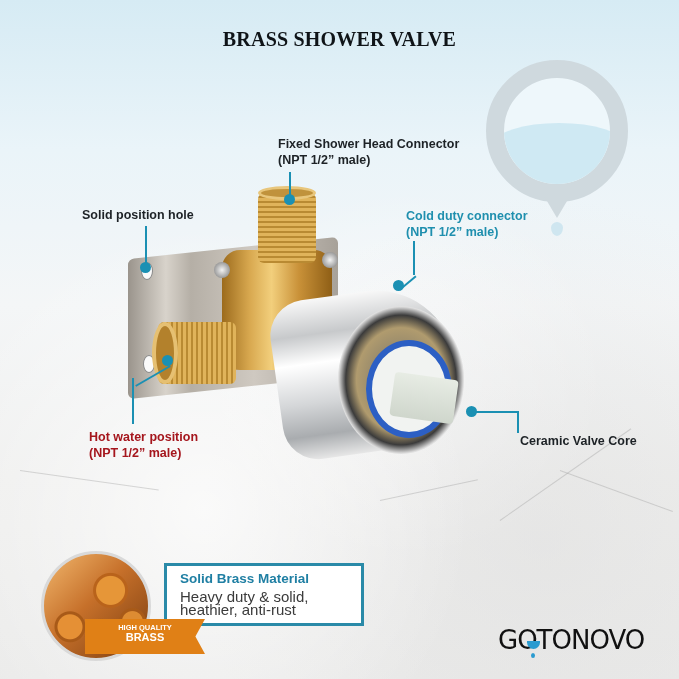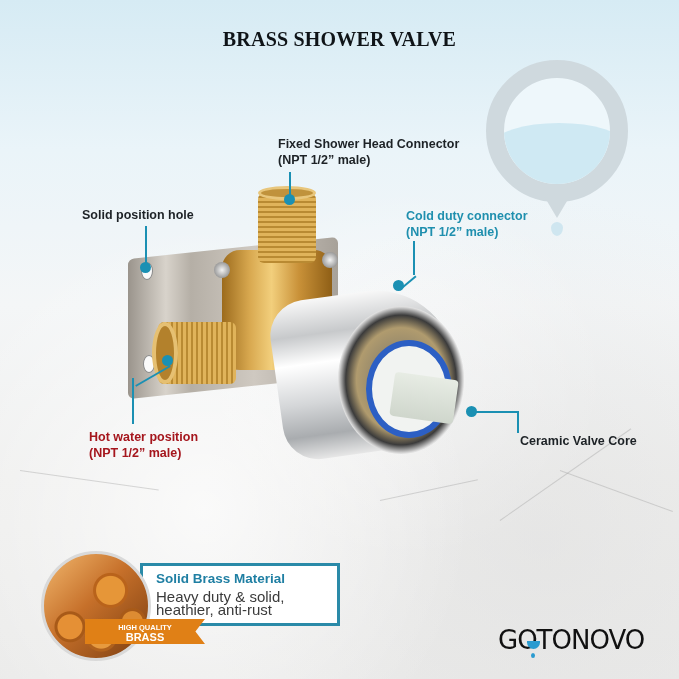--- a/index.html
+++ b/index.html
@@ -85,37 +85,37 @@
   
   .lbl { position: absolute; font-weight: 700; font-size: 12.5px; line-height: 16px; white-space: nowrap; }
   .lbl-dark { color: #1d2226; }
   .lbl-cold { color: #1f8fae; }
   .lbl-hot { color: #a5161d; }
   .line { position: absolute; background: #1b90b3; }
   .dot { position: absolute; width: 11px; height: 11px; border-radius: 50%; background: #1b90b3; }
 
   
   .feature-card {
-    position: absolute; left: 140px; top: 563px; width: 200px; height: 63px;
+    position: absolute; left: 164px; top: 563px; width: 200px; height: 63px;
     background: #ffffff; border: 3px solid #2a8aa8;
   }
   .feature-title { position: absolute; left: 13px; top: 5px; font-weight: 700; font-size: 13.5px; color: #1f7fa3; }
   .feature-desc { position: absolute; left: 13px; top: 24px; width: 180px; font-size: 15px; line-height: 13px; color: #3b3b3b; }
   .brass-photo {
     position: absolute; left: 41px; top: 551px; width: 110px; height: 110px; border-radius: 50%;
     border: 3px solid #d9d9d9; overflow: hidden;
     background:
       radial-gradient(circle at 64% 35%, #e69638 0 14px, #b9631b 15px 17px, transparent 18px),
       radial-gradient(circle at 25% 70%, #e59035 0 12px, #a85a18 13px 15px, transparent 16px),
       radial-gradient(circle at 55% 78%, #e79a3e 0 13px, #b0611c 14px 16px, transparent 17px),
       radial-gradient(circle at 85% 65%, #de8c32 0 10px, #a85a18 11px 13px, transparent 14px),
       linear-gradient(135deg, #f2b86e 0%, #c6702a 45%, #7b3d10 100%);
   }
   .ribbon {
-    position: absolute; left: 85px; top: 619px; width: 120px; height: 25px;
+    position: absolute; left: 85px; top: 619px; width: 120px; height: 35px;
     background: #e08016; color: #fff; font-weight: 700; font-size: 7.5px; line-height: 9px;
     text-align: center; padding-top: 4px;
     clip-path: polygon(0 0, 100% 0, 92% 50%, 100% 100%, 0 100%);
   }
 
   .logo {
     position: absolute; left: 498px; top: 625px; font-size: 26px; letter-spacing: -1px;
     font-family: "DejaVu Sans", sans-serif; font-weight: 400; color: #111;
   }
   .logo-drop {

